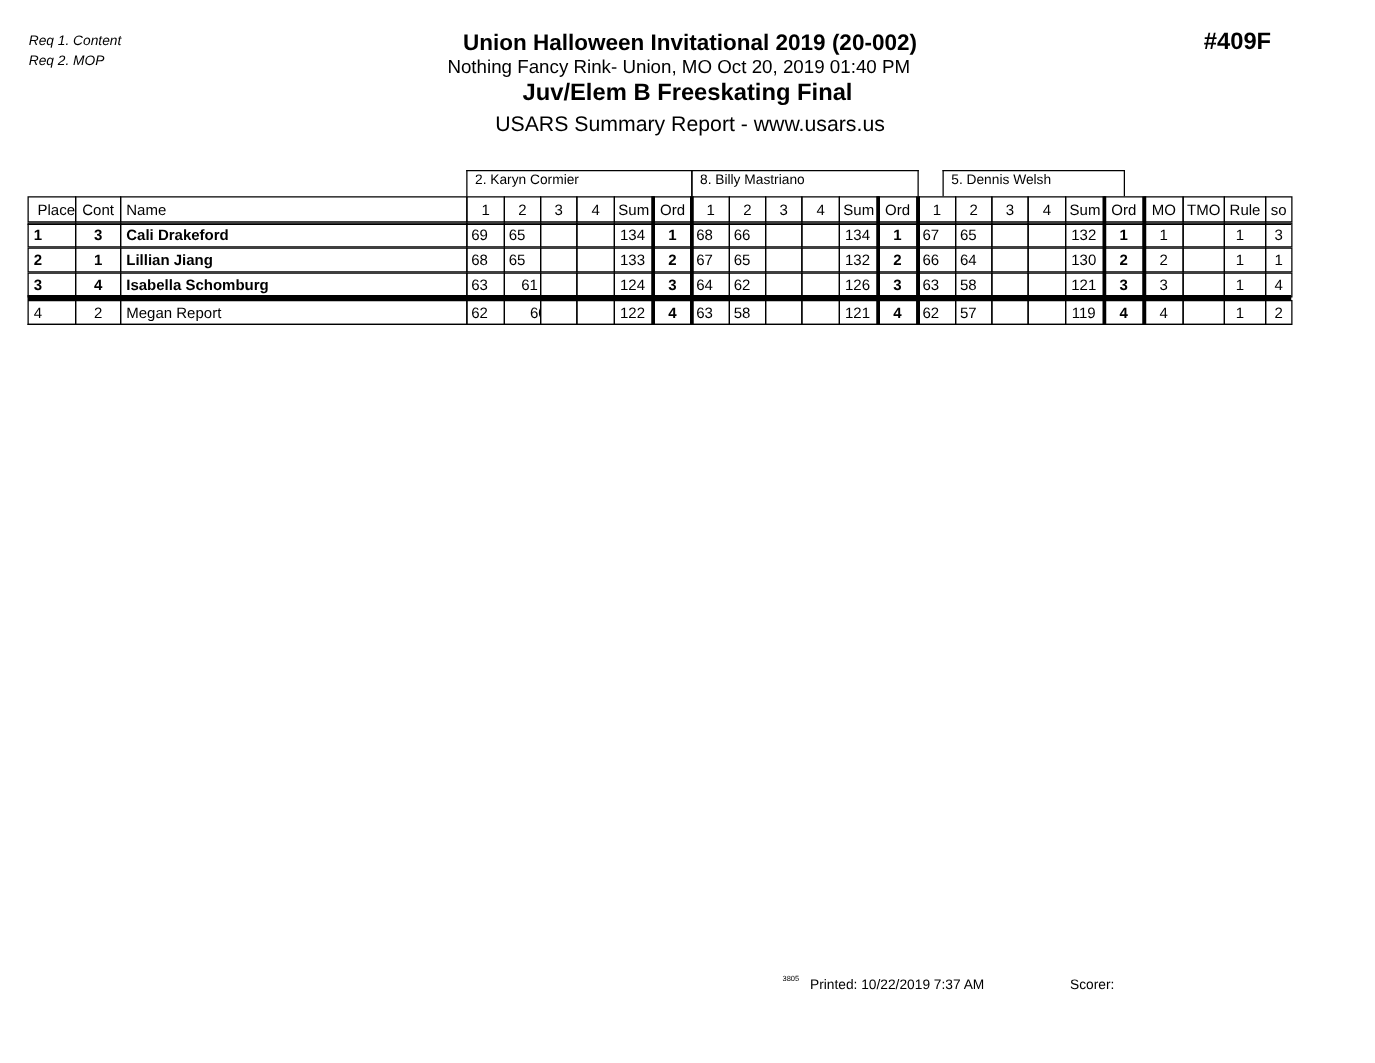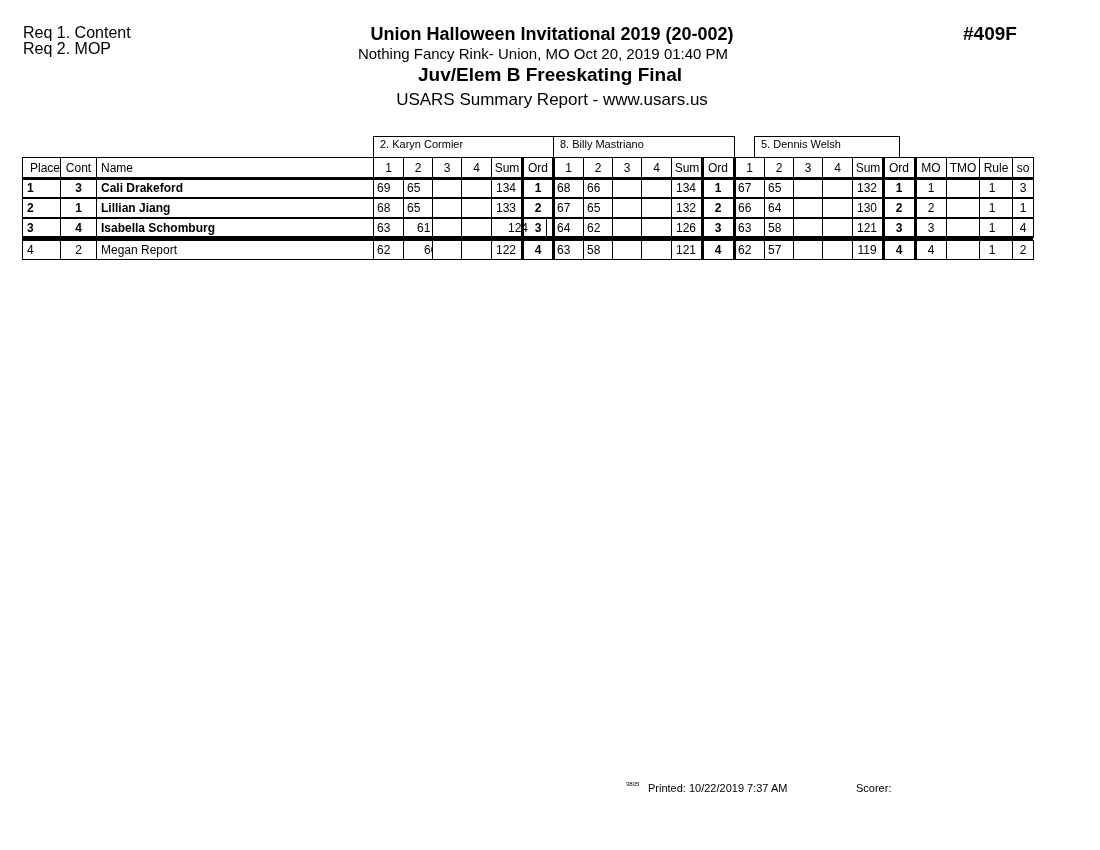--- a/index.html
+++ b/index.html
@@ -1,18 +1,18 @@
 <!DOCTYPE html>
 <html><head>
 <meta charset="utf-8">
 <style>
   html, body { margin:0; padding:0; background:#ffffff; }
   body { width:1100px; height:850px; position:relative; font-family:"Liberation Sans", sans-serif; color:#000; overflow:hidden; }
   .abs { position:absolute; }
-  .req { left:23px; font-size:16px; line-height:16px; }
+  .req { left:23px; font-size:11px; line-height:16px;font-style:italic; }
   .center { left:0; width:1100px; text-align:center; }
   .t1 { top:24px; font-size:18px; font-weight:bold; left:2px; }
   .t2 { top:45px; font-size:15px; left:-7px; }
   .t3 { top:64px; font-size:19px; font-weight:bold; }
   .t4 { top:90px; font-size:17px; left:2px; }
   .evnum { top:23px; left:963px; font-size:19px; font-weight:bold; }
 
   .cell { position:absolute; box-sizing:border-box; font-size:12px; line-height:18px; white-space:nowrap; overflow:hidden; }
   .bord { border:1px solid #000; }
   .judgehdr { top:136px; height:21px; border:1px solid #000; border-bottom:none; font-size:11px; padding-left:6px; line-height:15px; }
@@ -118,21 +118,21 @@
     <div class="cell bord row ctr" style="left:946px;top:198px;width:34px;"></div>
     <div class="cell bord row rt" style="left:979px;top:198px;width:34px;padding-right:8px;">1</div>
     <div class="cell bord row ctr" style="left:1012px;top:198px;width:22px;">1</div>
     <div class="cell bord row lt bold" style="left:22px;top:218px;width:39px;">3</div>
     <div class="cell bord row ctr bold" style="left:60px;top:218px;width:37px;padding-left:0;">4</div>
     <div class="cell bord row lt bold" style="left:96px;top:218px;width:278px;">Isabella Schomburg</div>
     <div class="cell bord row lt" style="left:373px;top:218px;width:31px;padding-left:3px;">63</div>
     <div class="cell bord row lt" style="left:403px;top:218px;width:30px;padding-left:13px;">61</div>
     <div class="cell bord row lt" style="left:432px;top:218px;width:30px;padding-left:3px;"></div>
     <div class="cell bord row lt" style="left:461px;top:218px;width:31px;padding-left:3px;"></div>
-    <div class="cell bord row rt" style="left:491px;top:218px;width:56px;">124</div>
+    <div class="cell bord row rt" style="left:491px;top:218px;width:32px;">124</div>
     <div class="cell bord row ctr bold" style="left:522px;top:218px;width:32px;">3</div>
     <div class="cell bord row lt" style="left:553px;top:218px;width:31px;padding-left:3px;">64</div>
     <div class="cell bord row lt" style="left:583px;top:218px;width:30px;padding-left:3px;">62</div>
     <div class="cell bord row lt" style="left:612px;top:218px;width:30px;padding-left:3px;"></div>
     <div class="cell bord row lt" style="left:641px;top:218px;width:31px;padding-left:3px;"></div>
     <div class="cell bord row rt" style="left:671px;top:218px;width:32px;">126</div>
     <div class="cell bord row ctr bold" style="left:702px;top:218px;width:32px;">3</div>
     <div class="cell bord row lt" style="left:734px;top:218px;width:31px;padding-left:3px;">63</div>
     <div class="cell bord row lt" style="left:764px;top:218px;width:30px;padding-left:3px;">58</div>
     <div class="cell bord row lt" style="left:793px;top:218px;width:30px;padding-left:3px;"></div>

